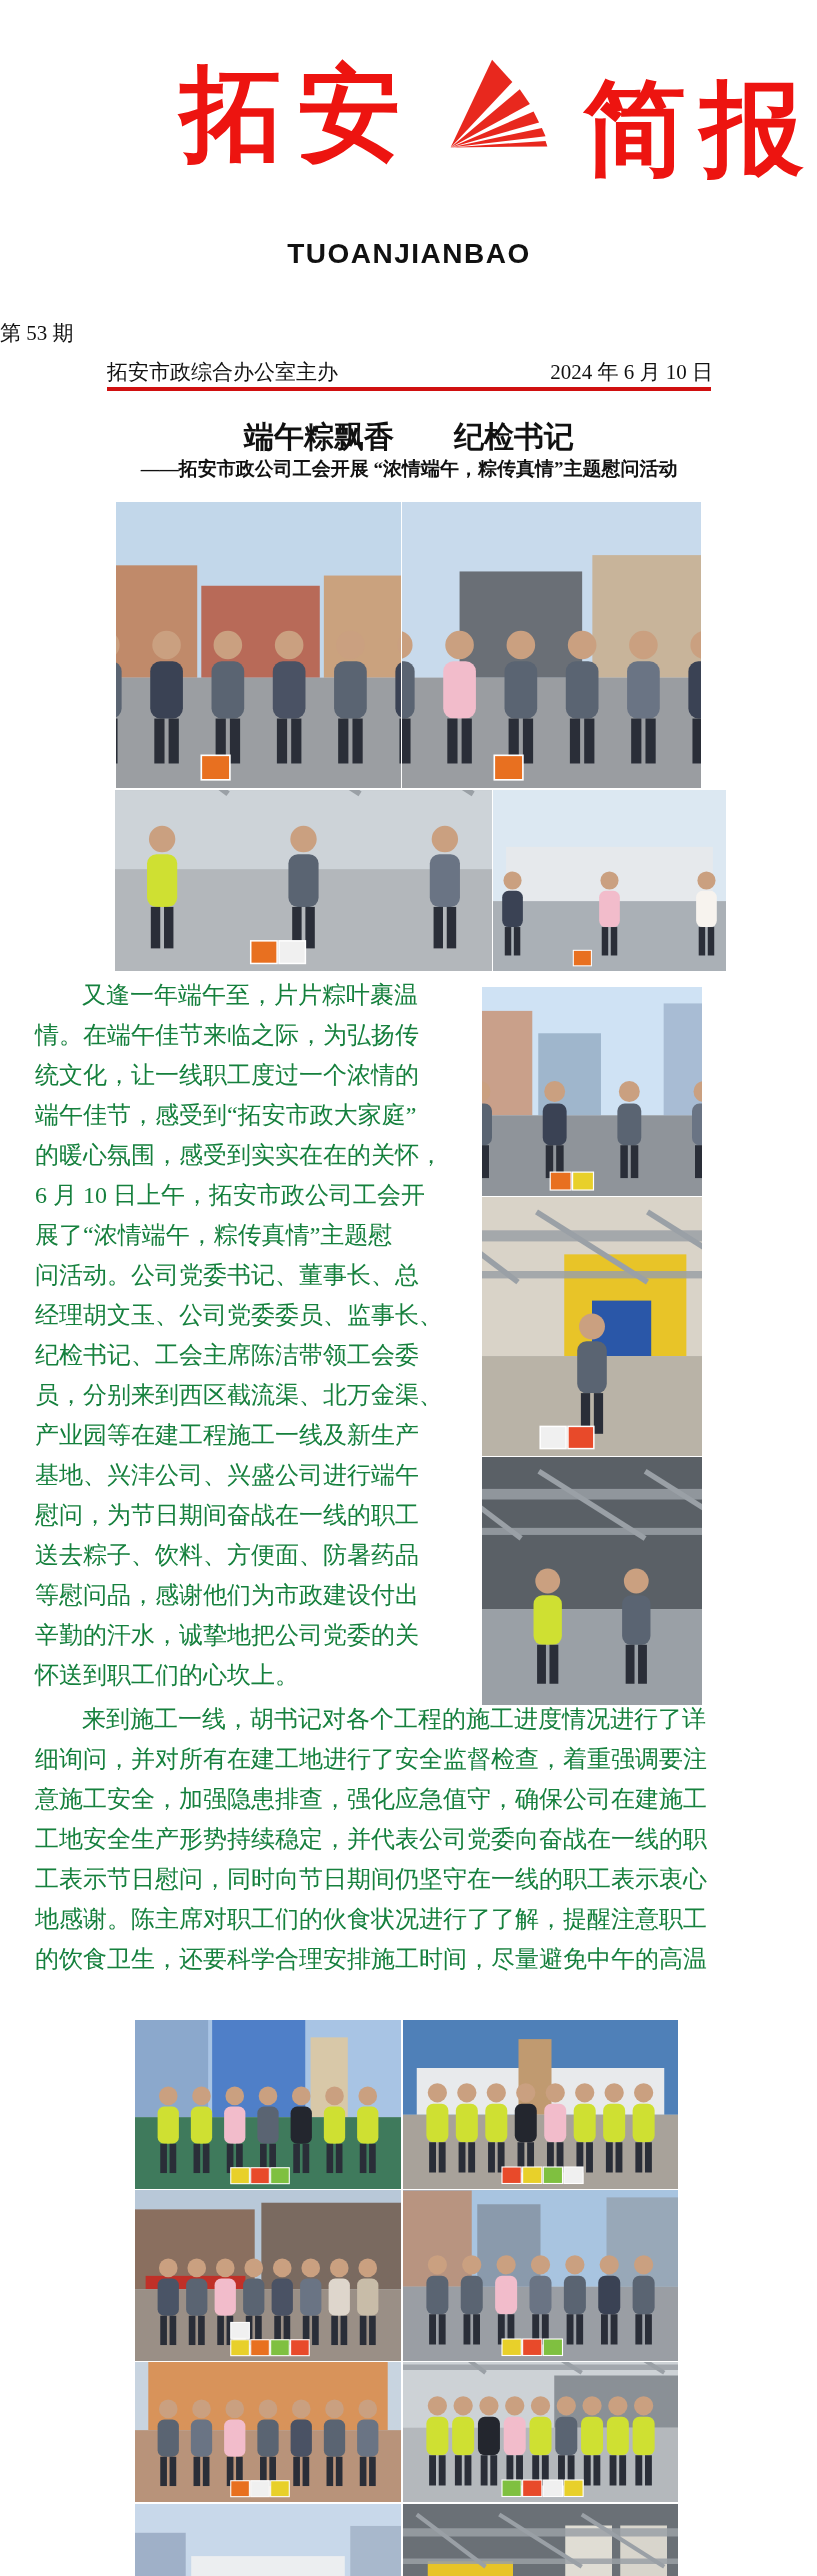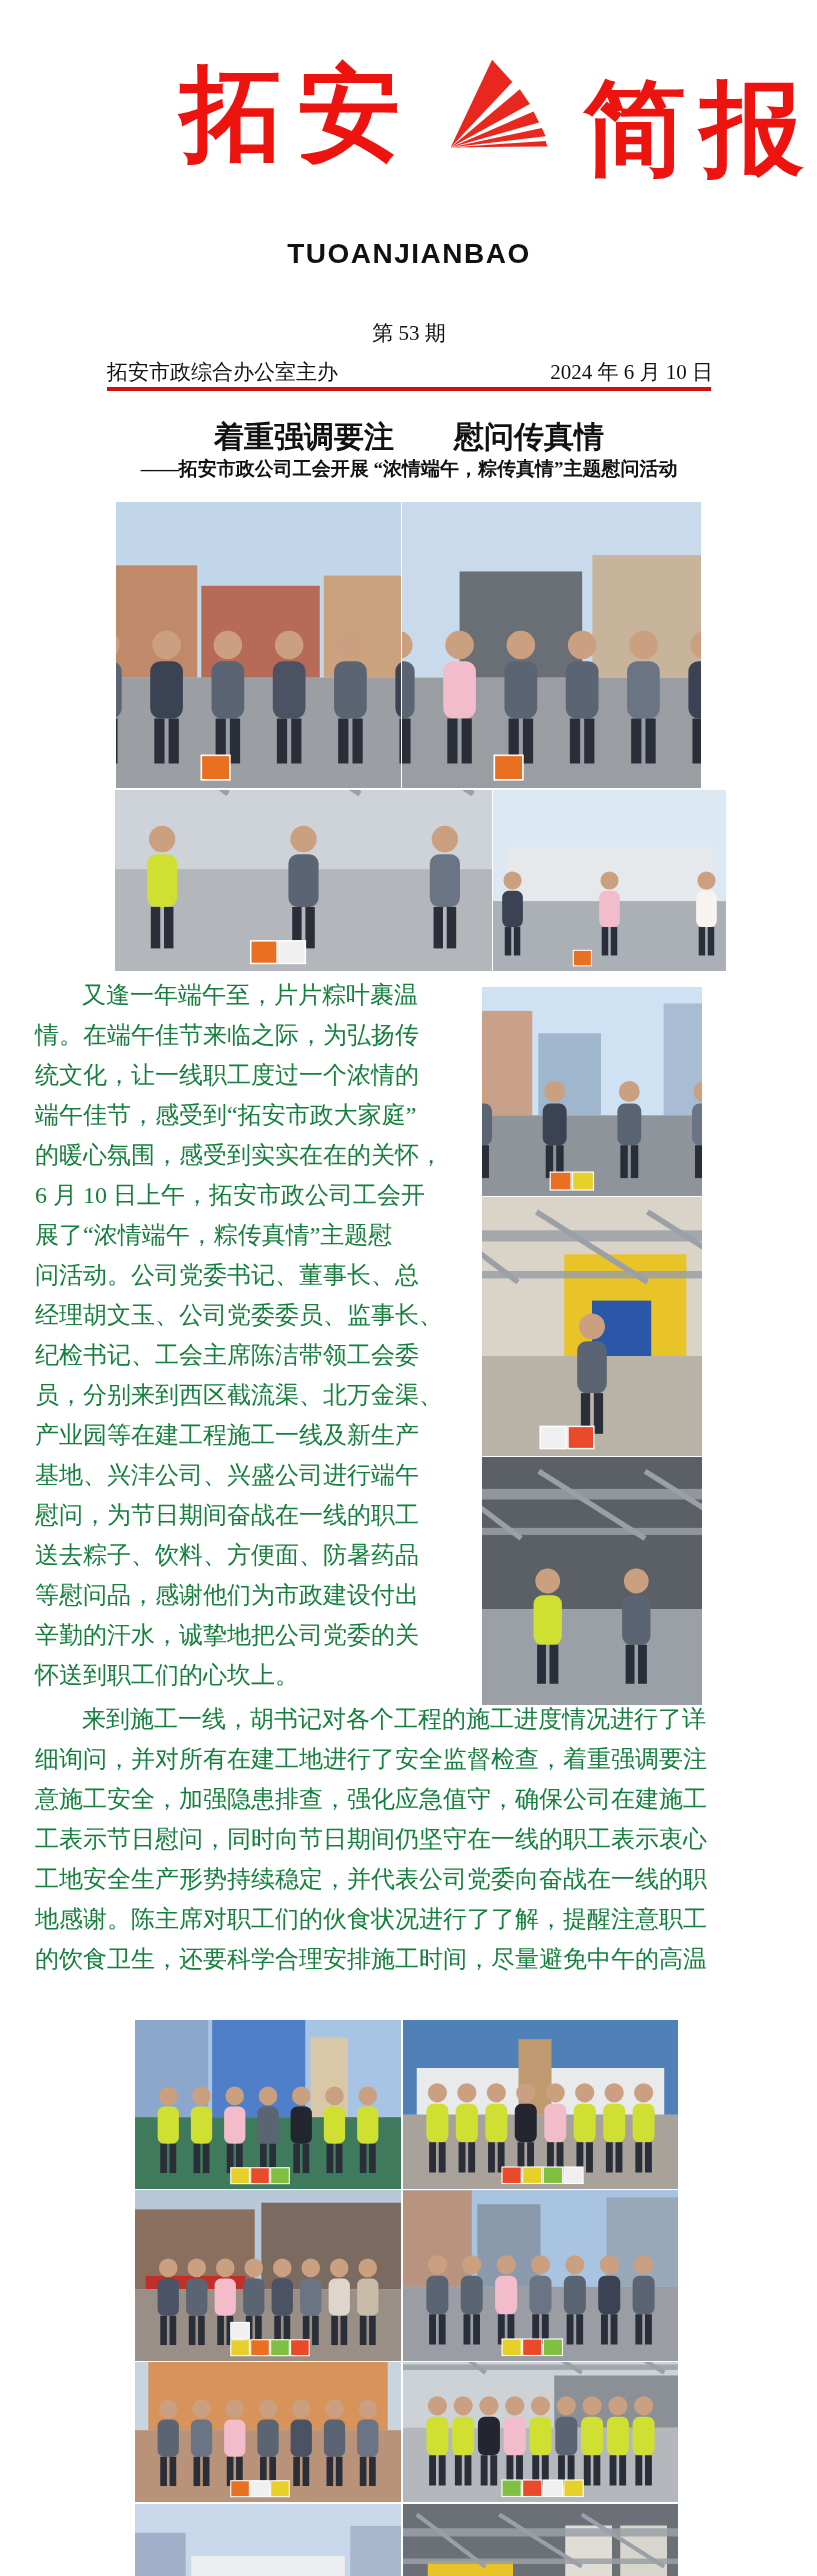--- a/index.html
+++ b/index.html
@@ -6,21 +6,21 @@
   .page{position:relative;width:818px;height:3162px;background:#ffffff;margin:0 auto;
         font-family:"Liberation Serif",serif;color:#111;overflow:hidden;}
   .abs{position:absolute;}
   
   .mast-title{top:49px;left:0;width:818px;height:131px;display:flex;align-items:center;
               justify-content:flex-end;gap:31px;font-weight:bold;font-size:103px;line-height:1;}
   .mast-title .zi{letter-spacing:14.4px;}
   .logo-box{width:106px;height:113px;display:inline-block;}
   .latin-row{top:238px;left:0;width:818px;display:flex;justify-content:center;
              font-family:"Liberation Sans",sans-serif;font-weight:bold;font-size:28px;letter-spacing:1.5px;}
-  .issue{top:319px;left:0;width:818px;text-align:center;font-size:21px;}
+  .issue{top:319px;left:0;width:818px;text-align:left;font-size:21px;}
   .info-row{top:358px;left:107px;width:606px;display:flex;justify-content:space-between;font-size:21px;}
   .red-rule{top:387px;left:107px;width:604px;height:3.6px;}
   
   .art-title{top:417px;left:0;width:818px;text-align:center;font-size:30px;font-weight:bold;}
   .art-subtitle{top:456px;left:0;width:818px;text-align:center;font-size:19px;font-weight:bold;}
   
   .photo{position:absolute;overflow:hidden;background:#c8ccd0;}
   .photo svg{display:block;width:100%;height:100%;}
   
   #ph-c1r1l{left:116px;top:502px;width:285px;height:286px;}
@@ -75,21 +75,21 @@
 
   <div class="abs issue">第 53 期</div>
 
   <div class="abs info-row">
     <span>拓安市政综合办公室主办</span>
     <span>2024 年 6 月 10 日</span>
   </div>
 
   <div class="abs red-rule" id="redRule" style="background: rgb(208, 16, 16);"></div>
 
-  <div class="abs art-title">着重强调要注　　慰问传真情</div>
+  <div class="abs art-title">端午粽飘香　　纪检书记</div>
   <div class="abs art-subtitle">——拓安市政公司工会开展 “浓情端午，粽传真情”主题慰问活动</div>
 
   <div class="photo" id="ph-c1r1l">
       <svg viewBox="0 0 200 140" preserveAspectRatio="xMidYMax slice" role="img" aria-label="street gift handover group">
         <rect x="0" y="0" width="200" height="86" fill="#c2d7ea"></rect>
         <rect x="0" y="31" width="70" height="55" fill="#c08a6a"></rect>
         <rect x="72" y="41" width="58" height="45" fill="#b86a58"></rect>
         <rect x="132" y="36" width="68" height="50" fill="#caa27e"></rect>
         <rect x="0" y="86" width="200" height="54" fill="#9b9ea2"></rect>
         <circle cx="25" cy="70" r="7" fill="#caa080"></circle>
@@ -298,22 +298,22 @@
         <rect x="167" y="78" width="16" height="28" rx="5" fill="#23262e"></rect>
         <rect x="169" y="106" width="5" height="22" fill="#2a2e38"></rect>
         <rect x="176" y="106" width="5" height="22" fill="#2a2e38"></rect>
       </svg>
     </div>
 
   <div class="para" id="paraB">
       <div class="bline indent">来到施工一线，胡书记对各个工程的施工进度情况进行了详</div>
       <div class="bline">细询问，并对所有在建工地进行了安全监督检查，着重强调要注</div>
       <div class="bline">意施工安全，加强隐患排查，强化应急值守，确保公司在建施工</div>
+      <div class="bline">工地安全生产形势持续稳定，并代表公司党委向奋战在一线的职</div>
       <div class="bline">工表示节日慰问，同时向节日期间仍坚守在一线的职工表示衷心</div>
-      <div class="bline">工地安全生产形势持续稳定，并代表公司党委向奋战在一线的职</div>
       <div class="bline">地感谢。陈主席对职工们的伙食状况进行了了解，提醒注意职工</div>
       <div class="bline">的饮食卫生，还要科学合理安排施工时间，尽量避免中午的高温</div>
     </div>
 
   <div class="photo" id="ph-c2r1l">
       <svg viewBox="0 0 200 140" preserveAspectRatio="xMidYMax slice" role="img" aria-label="tower construction site group with vests">
         <rect x="0" y="0" width="200" height="86" fill="#a8c4e4"></rect>
         <rect x="0" y="11" width="55" height="75" fill="#8ba8cc"></rect>
         <rect x="58" y="6" width="70" height="80" fill="#4f7fc8"></rect>
         <rect x="132" y="26" width="28" height="60" fill="#d8c8a8"></rect>

